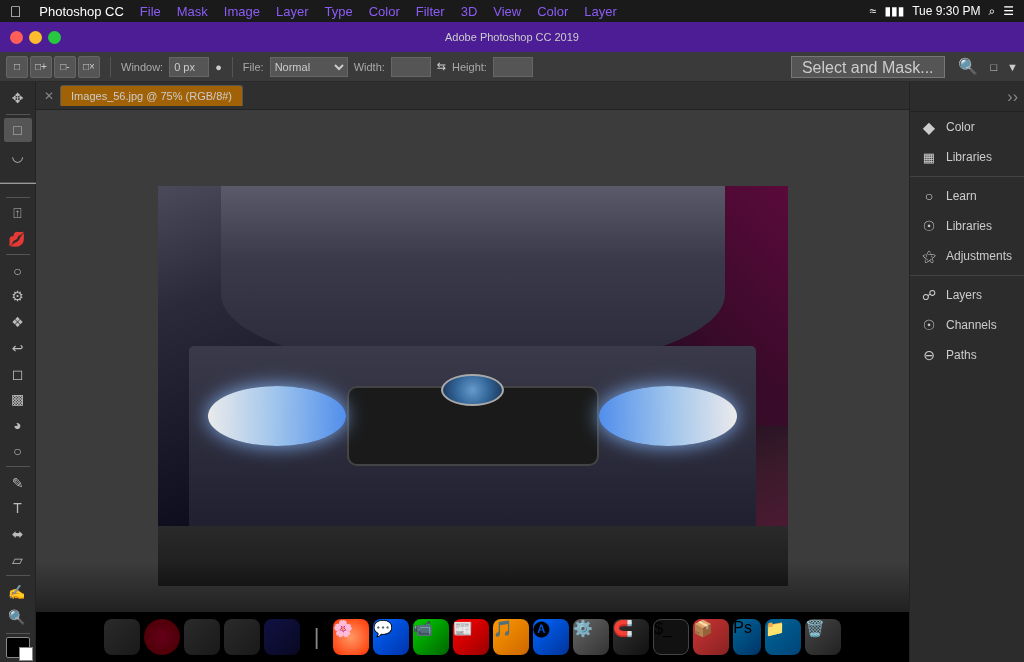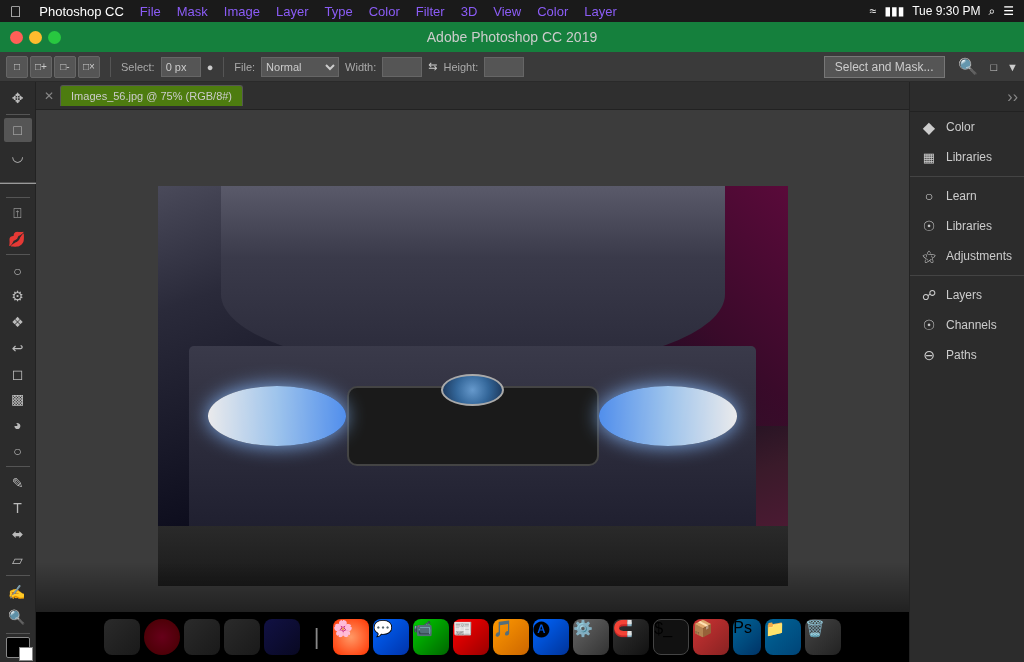--- a/index.html
+++ b/index.html
@@ -11,56 +11,56 @@
       display: flex; align-items: center; color: #fff; font-size: 13px;
     }
     .menu-bar .apple { padding: 0 10px; font-size: 15px; }
     .menu-bar .app-name { font-weight: normal; padding: 0 8px; color: #fff; }
     .menu-bar .menu-items { display: flex; gap: 0; }
     .menu-bar .menu-item { padding: 0 8px; cursor: default; color: #8b5cf6; }
     .menu-bar .right-area { margin-left: auto; display: flex; align-items: center; gap: 8px; padding-right: 10px; font-size: 12px; }
 
     
     .title-bar {
-      width: 100%; height: 30px; background: #15803d;
+      width: 100%; height: 30px; background: #4c1d95;
       display: flex; align-items: center; justify-content: center;
-      color: #ccc; font-size: 14px; position: relative;
+      color: #ccc; font-size: 11px; position: relative;
     }
     .title-bar .traffic-lights { position: absolute; left: 10px; display: flex; gap: 6px; }
     .traffic-light { width: 13px; height: 13px; border-radius: 50%; }
     .tl-red { background: #ff5f57; }
     .tl-yellow { background: #febc2e; }
     .tl-green { background: #28c840; }
 
     
     .options-bar {
       width: 100%; height: 30px; background: #3a3a3a; border-bottom: 1px solid #2a2a2a;
       display: flex; align-items: center; padding: 0 6px; gap: 6px; font-size: 11px; color: #ccc;
     }
     .options-bar .tool-buttons { display: flex; gap: 2px; }
     .tool-btn { width: 22px; height: 22px; background: #555; border: 1px solid #666; border-radius: 2px; display: flex; align-items: center; justify-content: center; font-size: 10px; color: #ccc; cursor: pointer; }
     .options-bar .separator { width: 1px; height: 20px; background: #555; margin: 0 4px; }
     .options-bar label { color: #aaa; font-size: 11px; }
     .options-bar input[type=text] { background: #555; border: 1px solid #666; color: #ccc; font-size: 11px; padding: 1px 4px; width: 40px; height: 20px; }
     .options-bar select { background: #555; border: 1px solid #666; color: #ccc; font-size: 11px; height: 20px; }
-    .select-mask-btn { background: #555; border: 1px solid #777; color: #ccc; font-size: 12px; padding: 2px 10px; cursor: pointer; height: 22px; }
+    .select-mask-btn { background: #555; border: 1px solid #777; color: #ccc; font-size: 16px; padding: 2px 10px; cursor: pointer; height: 22px; }
 
     
     .left-toolbar {
       width: 36px; background: #2c2c2c; display: flex; flex-direction: column; align-items: center;
       padding: 4px 0; gap: 1px; border-right: 1px solid #222;
     }
     .tool-icon { width: 28px; height: 28px; display: flex; align-items: center; justify-content: center; color: #bbb; font-size: 14px; cursor: pointer; border-radius: 2px; }
     .tool-icon.active { background: #555; }
     .tool-separator { width: 24px; height: 1px; background: #555; margin: 2px 0; }
 
     
     .canvas-area { flex: 1; background: #3c3c3c; overflow: hidden; position: relative; }
     .tab-bar { height: 28px; background: #2f2f2f; display: flex; align-items: center; padding: 0 8px; border-bottom: 1px solid #222; }
-    .tab { display: flex; align-items: center; gap: 6px; background: #4d7c0f; padding: 4px 10px; font-size: 11px; color: #ccc; border-radius: 3px 3px 0 0; border: 1px solid #555; border-bottom: none; }
+    .tab { display: flex; align-items: center; gap: 6px; background: #a16207; padding: 4px 10px; font-size: 11px; color: #ccc; border-radius: 3px 3px 0 0; border: 1px solid #555; border-bottom: none; }
     .canvas-viewport { position: relative; padding: 20px; display: flex; align-items: center; justify-content: center; height: calc(100% - 28px); }
     .canvas-image { width: 630px; height: 400px; background: linear-gradient(135deg, #1a1a2e 0%, #2d2d2d 30%, #555 50%, #888 60%, #1a1a1a 100%); position: relative; overflow: hidden; }
     .car-bg { position: absolute; inset: 0; background: linear-gradient(160deg, #4a4a5a 0%, #2a2a3a 20%, #1a1a2a 40%, #0a0a1a 60%, #3a1a2a 80%, #5a1a3a 100%); }
     .car-hood { position: absolute; top: 0; left: 10%; right: 10%; height: 45%; background: linear-gradient(180deg, #5a5a6a 0%, #3a3a4a 40%, #2a2a3a 100%); border-radius: 0 0 40% 40%; }
     .car-body { position: absolute; bottom: 5%; left: 5%; right: 5%; height: 55%; background: linear-gradient(180deg, #3a3a4a 0%, #2a2a3a 50%, #1a1a2a 100%); border-radius: 5px; }
     .car-grill { position: absolute; bottom: 30%; left: 30%; right: 30%; height: 20%; background: #1a1a1a; border-radius: 10px; border: 2px solid #444; }
     .car-light-left { position: absolute; bottom: 35%; left: 8%; width: 22%; height: 15%; background: linear-gradient(90deg, #fff 0%, #aad4ff 50%, #5599ff 100%); border-radius: 50%; opacity: 0.9; box-shadow: 0 0 20px #88bbff; }
     .car-light-right { position: absolute; bottom: 35%; right: 8%; width: 22%; height: 15%; background: linear-gradient(270deg, #fff 0%, #aad4ff 50%, #5599ff 100%); border-radius: 50%; opacity: 0.9; box-shadow: 0 0 20px #88bbff; }
     .car-logo { position: absolute; bottom: 45%; left: 45%; width: 10%; height: 8%; background: radial-gradient(circle, #6699cc 0%, #336699 50%, #1a3355 100%); border-radius: 50%; border: 2px solid #aaa; }
     .ground { position: absolute; bottom: 0; left: 0; right: 0; height: 15%; background: linear-gradient(180deg, #2a2a2a 0%, #1a1a1a 100%); }
@@ -121,21 +121,21 @@
   </div>
 
   <div class="options-bar">
     <div class="tool-buttons">
       <div class="tool-btn">□</div>
       <div class="tool-btn">□+</div>
       <div class="tool-btn">□-</div>
       <div class="tool-btn">□×</div>
     </div>
     <div class="separator"></div>
-    <label>Select:</label>
+    <label>Window:</label>
     <input type="text" value="0 px" style="">
     <span>●</span>
     <div class="separator"></div>
     <label>File:</label>
     <select>
       <option>Normal</option>
       <option>Fixed Ratio</option>
       <option>Fixed Size</option>
     </select>
     <label>Width:</label>

